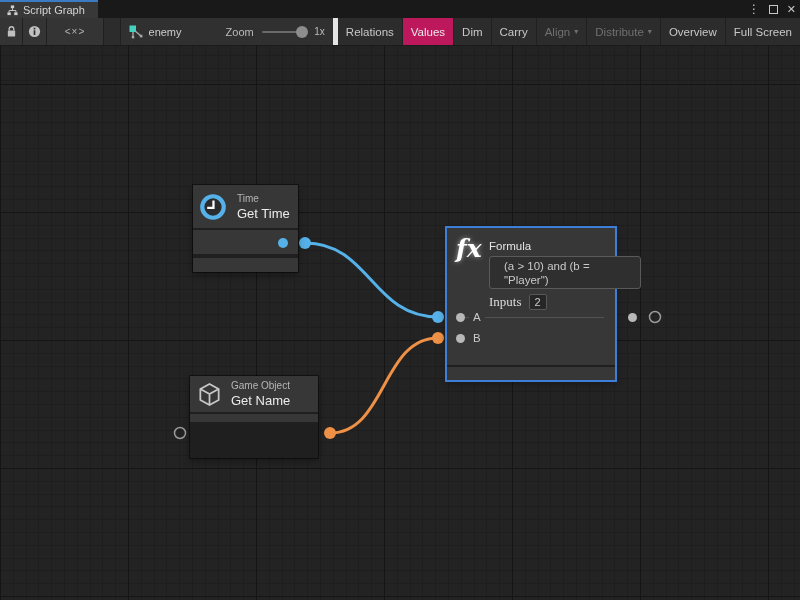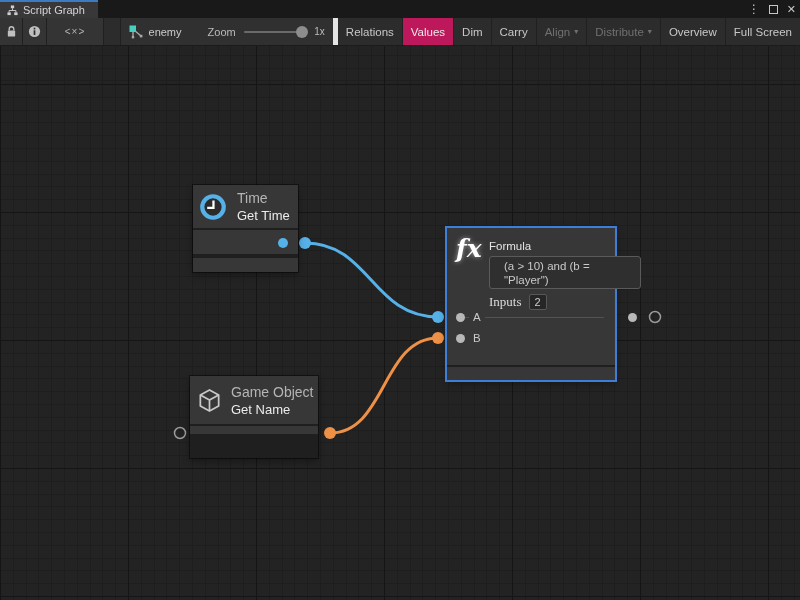--- a/index.html
+++ b/index.html
@@ -22,21 +22,21 @@
              border-bottom:1px solid #1b1b1b; display:flex; align-items:stretch; }
   .tb-btn { display:flex; align-items:center; justify-content:center; color:#c8c8c8; font-size:11.5px;
             border-right:1px solid #202020; cursor:default; }
   .tb-icon-btn { width:26px; background:#343434; }
   .tb-icon-btn.wide { width:64px; }
   .code-glyph { color:#b4b4b4; font-size:10px; letter-spacing:1px; }
   .tb-spacer { width:18px; background:#2c2c2c; border-right:1px solid #202020; }
   .graph-section { display:flex; align-items:center; background:#303030; border-right:5px solid #e5e5e5;
                    padding:0 8px; width:240px; }
   .graph-name { color:#cccccc; font-size:11px; margin-left:6px; }
-  .zoom-wrap { display:flex; align-items:center; margin-left:26px; flex:1; }
+  .zoom-wrap { display:flex; align-items:center; margin-left:44px; flex:1; }
   .zoom-label { color:#bbbbbb; font-size:11px; margin-right:8px; }
   .zoom-track { position:relative; flex:1; height:2px; background:#6a6a6a; border-radius:1px; }
   .zoom-handle { position:absolute; right:-2px; top:-5px; width:12px; height:12px; border-radius:50%;
                  background:#8d8d8d; }
   .zoom-value { color:#bbbbbb; font-size:10px; margin-left:8px; }
   .tb-text-btn { padding:0 8px; white-space:nowrap; }
   .tb-text-btn.active { background:#be185d; color:#eaeaea; }
   .tb-text-btn.disabled { color:#707070; }
   .dd-arrow { font-size:8px; margin-left:4px; color:inherit; }
   .tb-right { display:flex; flex:1; align-items:stretch; }
@@ -52,21 +52,21 @@
       repeating-linear-gradient(to bottom, #1e1e1e 0 1px, transparent 1px 12.8px);
     background-position: 0 0, 0 38px, 0 0, 0 38px; }
   .connections { position:absolute; left:0; top:0; width:800px; height:554px; pointer-events:none; }
 
   
   .node { position:absolute; background:#1f1f1f; display:flex; flex-direction:column;
           box-shadow:0 0 0 1px rgba(0,0,0,.45), 0 3px 7px rgba(0,0,0,.35); }
   .node-section { background:#373737; }
   .node-header { display:flex; align-items:center; }
   .hdr-texts { display:flex; flex-direction:column; }
-  .hdr-cat { color:#b5b5b5; font-size:14px; margin-bottom:2px; }
+  .hdr-cat { color:#b5b5b5; font-size:10px; margin-bottom:2px; }
   .hdr-title { color:#ececec; font-size:13px; }
   .dot { width:9px; height:9px; border-radius:50%; }
 
   
   .node-time { left:193px; top:139px; width:105px; height:87px; }
   .node-time .node-header { height:43px; padding-left:6px; margin-bottom:2px; }
   .node-time .hdr-texts { margin-left:10px; }
   .node-time .node-body { height:24px; position:relative; margin-bottom:4px; }
   .node-time .node-footer { height:14px; }
   .dot-blue { position:absolute; right:10px; top:8px; background:#55b1e8; width:10px; height:10px; }
@@ -90,21 +90,21 @@
   .port-row { position:absolute; left:0; right:0; height:16px; }
   .row-a { top:81px; } .row-b { top:102px; }
   .row-line { position:absolute; left:17px; right:11px; top:7.5px; height:1px; background:#525252; }
   .port-dot { position:absolute; top:3.5px; background:#b8b8b8; }
   .pd-left { left:8.5px; } .pd-right { left:180.5px; }
   .port-label { position:absolute; left:22px; top:1.5px; background:#373737; padding:0 4px;
                 color:#c9c9c9; font-size:11.5px; }
 
   
   .node-go { left:190px; top:330px; width:128px; height:82px; }
-  .node-go .node-header { height:48px; padding-left:6px; margin-bottom:2px; }
+  .node-go .node-header { height:36px; padding-left:6px; margin-bottom:2px; }
   .node-go .hdr-texts { margin-left:8px; }
   .node-go .node-body { height:30px; position:relative; display:flex; align-items:center;
                         padding-left:6px; margin-bottom:2px; }
   .node-go .node-footer { height:8px; }
   .target-field { margin-left:3px; width:74px; height:22px; background:#2a2a2a; border:1px solid #5a5a5a;
                   border-radius:3px; display:flex; align-items:center; padding:0 4px 0 6px; }
   .target-text { color:#c9c9c9; font-size:12px; flex:1; }
   .dot-orange { position:absolute; right:8px; top:10px; background:#ee9147; width:10px; height:10px; }
 </style>
 </head>

